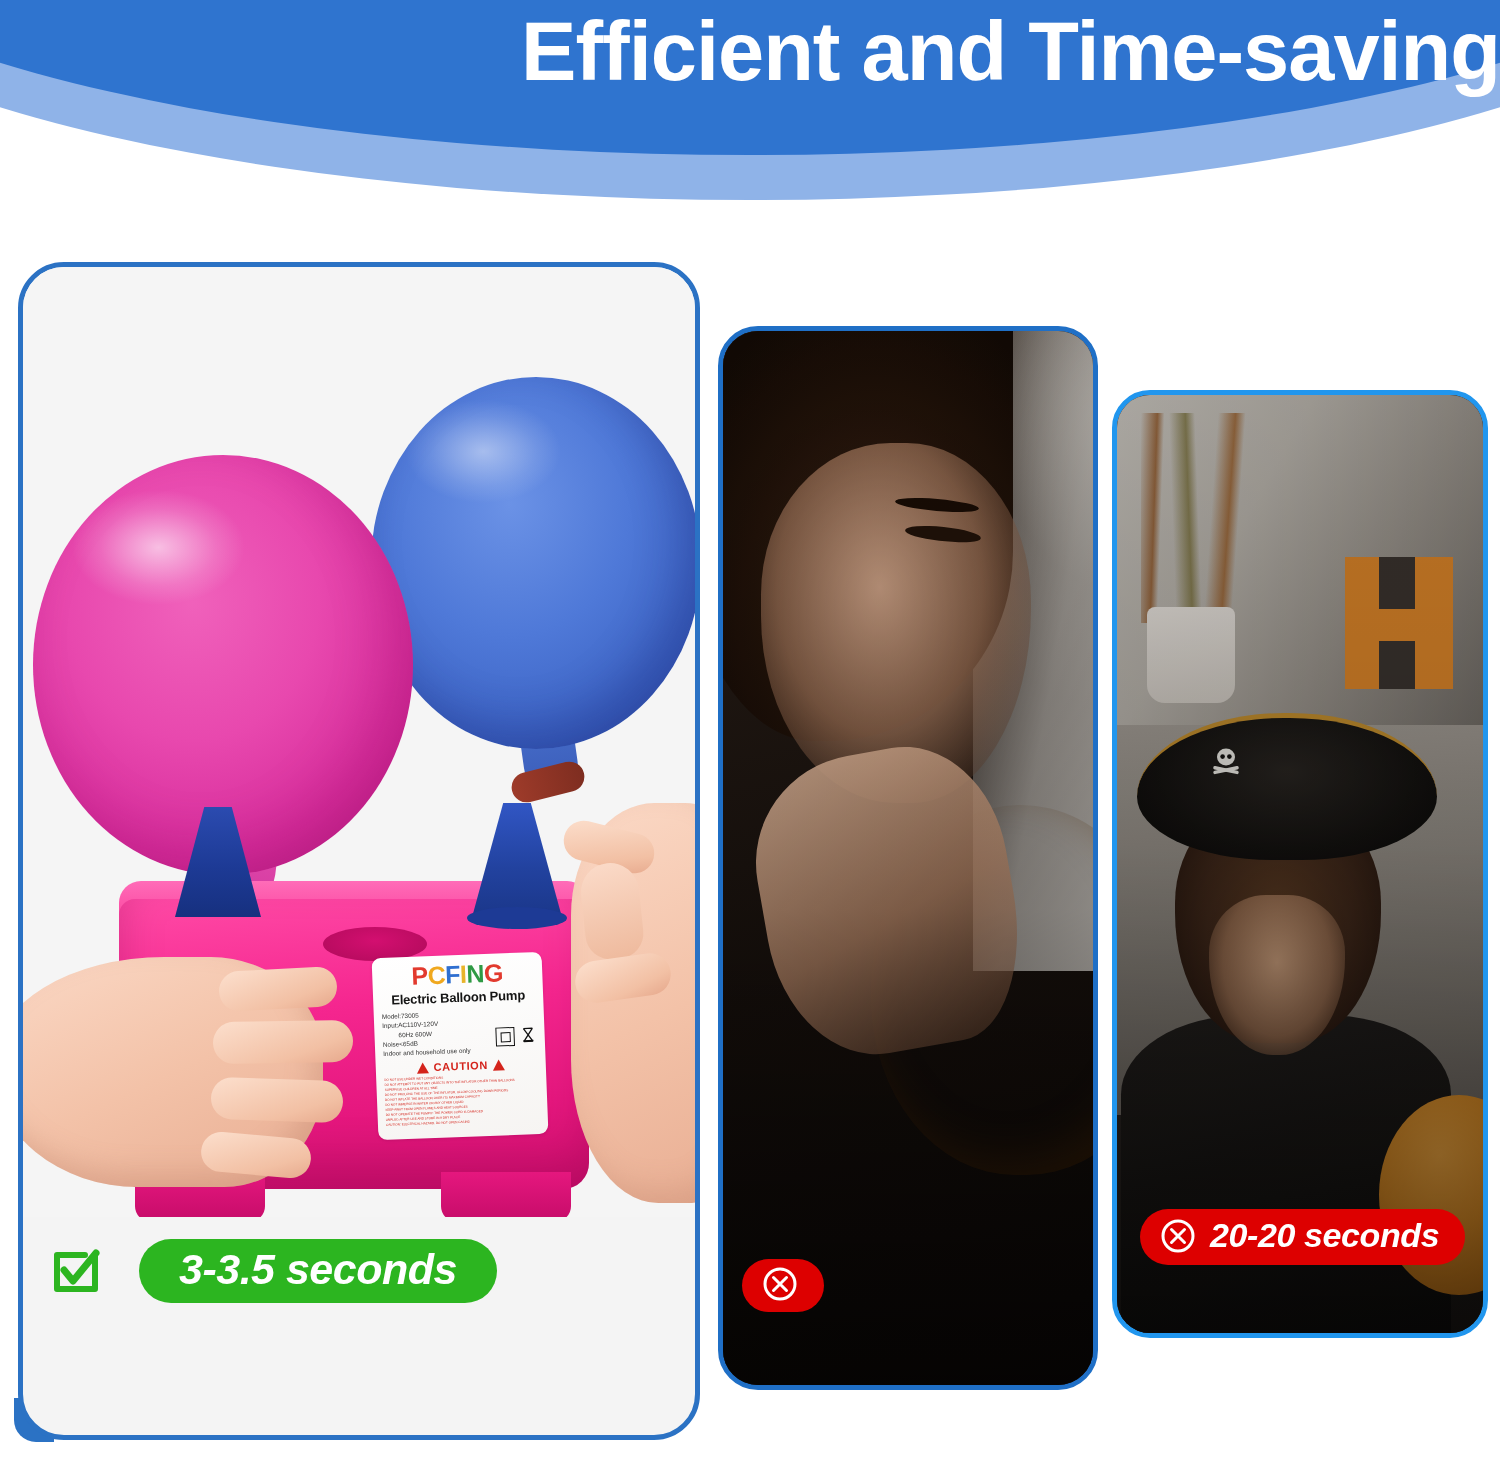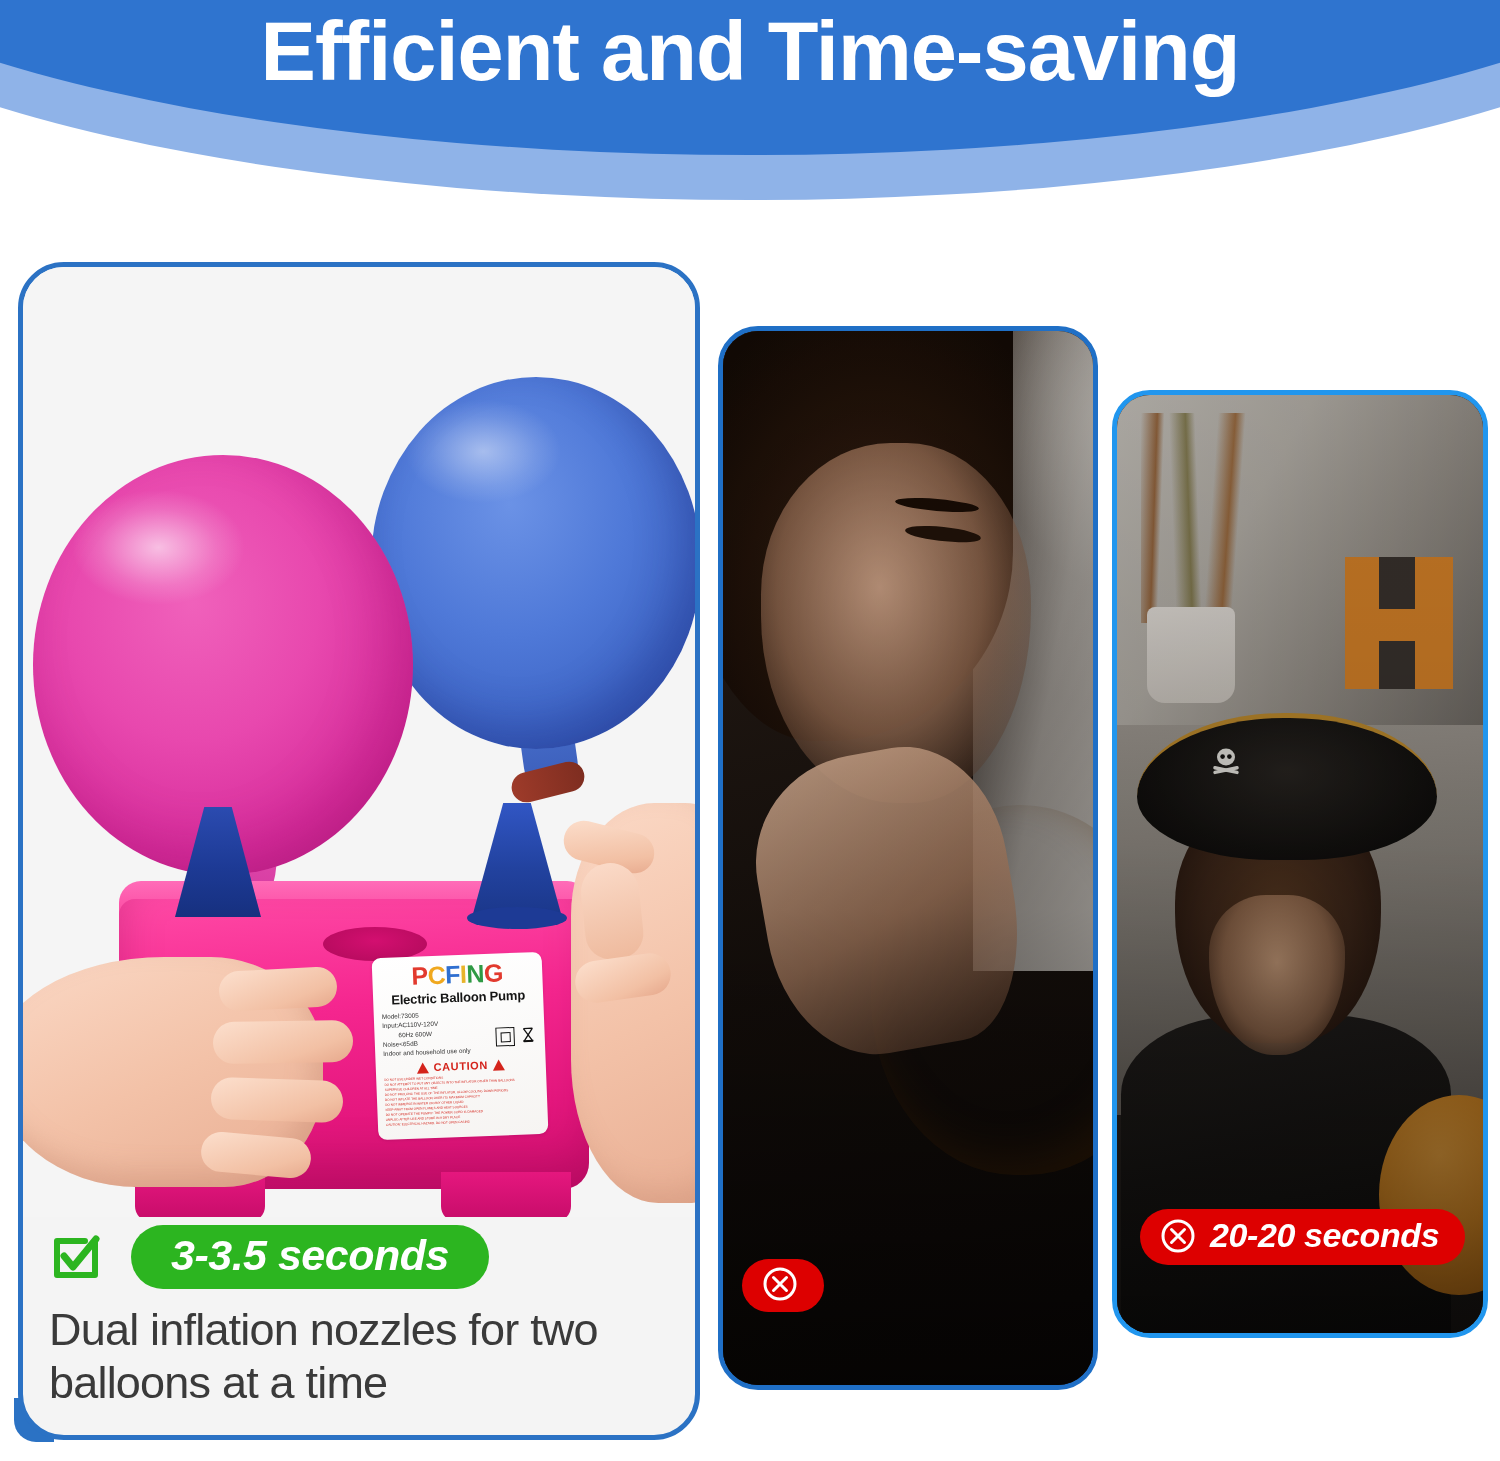--- a/index.html
+++ b/index.html
@@ -39,21 +39,21 @@
     top: -700px;
     width: 2020px;
     height: 855px;
     background: #2f74cf;
     border-radius: 0 0 52% 52% / 0 0 34% 34%;
   }
   #page-title {
     position: absolute;
     left: 0; top: 8px;
     width: 1500px;
-    text-align: center;
+    text-align: right;
     color: #ffffff;
     font-size: 83px;
     font-weight: bold;
     letter-spacing: -1px;
     line-height: 1.05;
     white-space: nowrap;
     z-index: 5;
   }
 
   
@@ -378,22 +378,22 @@
     position: absolute;
     left: 0;
     top: 952px;
     width: 672px;
     padding: 0 26px;
     box-sizing: border-box;
   }
   #badge-row-good {
     display: flex;
     align-items: center;
-    gap: 30px;
-    margin-top: 6px;
+    gap: 38px;
+    margin-top: 20px;
   }
   #check-icon {
     width: 52px;
     height: 52px;
     flex: 0 0 52px;
     position: relative;
   }
   #badge-good {
     background: #2cb520;
     color: #ffffff;
@@ -724,21 +724,20 @@
   <div id="left-card-footer">
     <div id="badge-row-good">
       <span id="check-icon">
         <svg width="52" height="52" viewBox="0 0 52 52" aria-hidden="true">
           <path d="M46 10 V44 H8 V10 H36" stroke="#2CB520" stroke-width="6" fill="none" stroke-linecap="round" stroke-linejoin="round"></path>
           <path d="M15 25 L24 36 L47 8" stroke="#2CB520" stroke-width="7" fill="none" stroke-linecap="round" stroke-linejoin="round"></path>
         </svg>
       </span>
       <span id="badge-good">3-3.5 seconds</span>
     </div>
-    <div id="caption-good">Dual inflation nozzles for two balloons at a time</div>
   </div>
 </div>
 
 <div class="panel" id="panel-middle">
   <div id="photo-middle">
     <div id="mid-wall"></div>
     <div id="mid-hair"></div>
     <div id="mid-face"></div>
     <div id="mid-brow"></div>
     <div id="mid-eye"></div>

